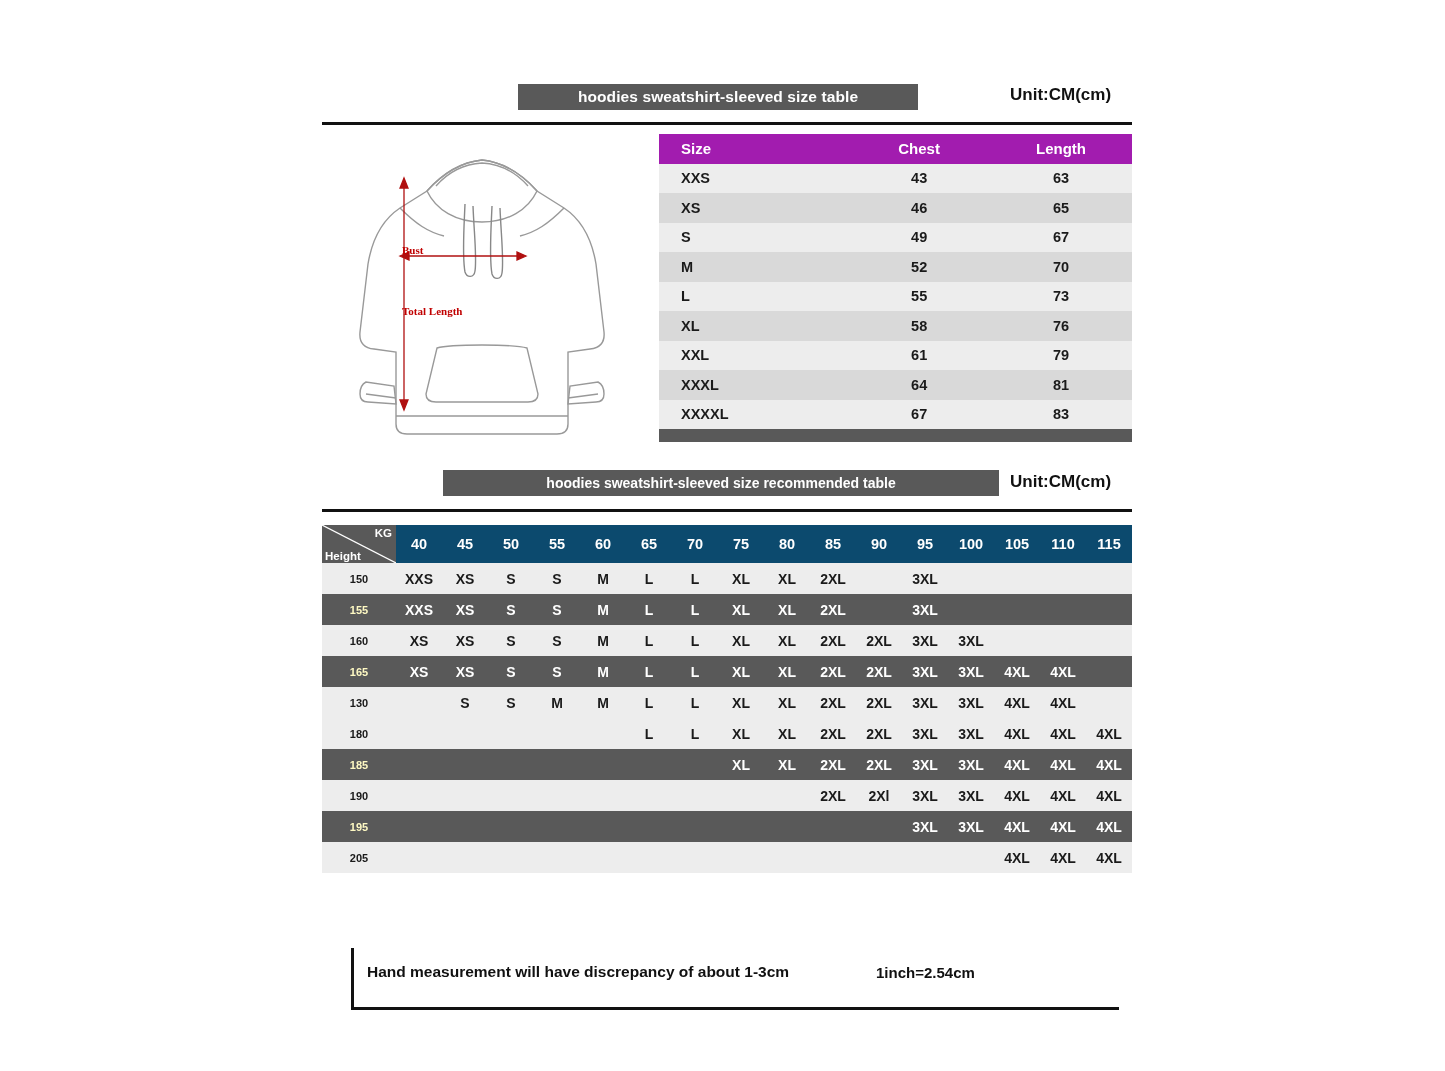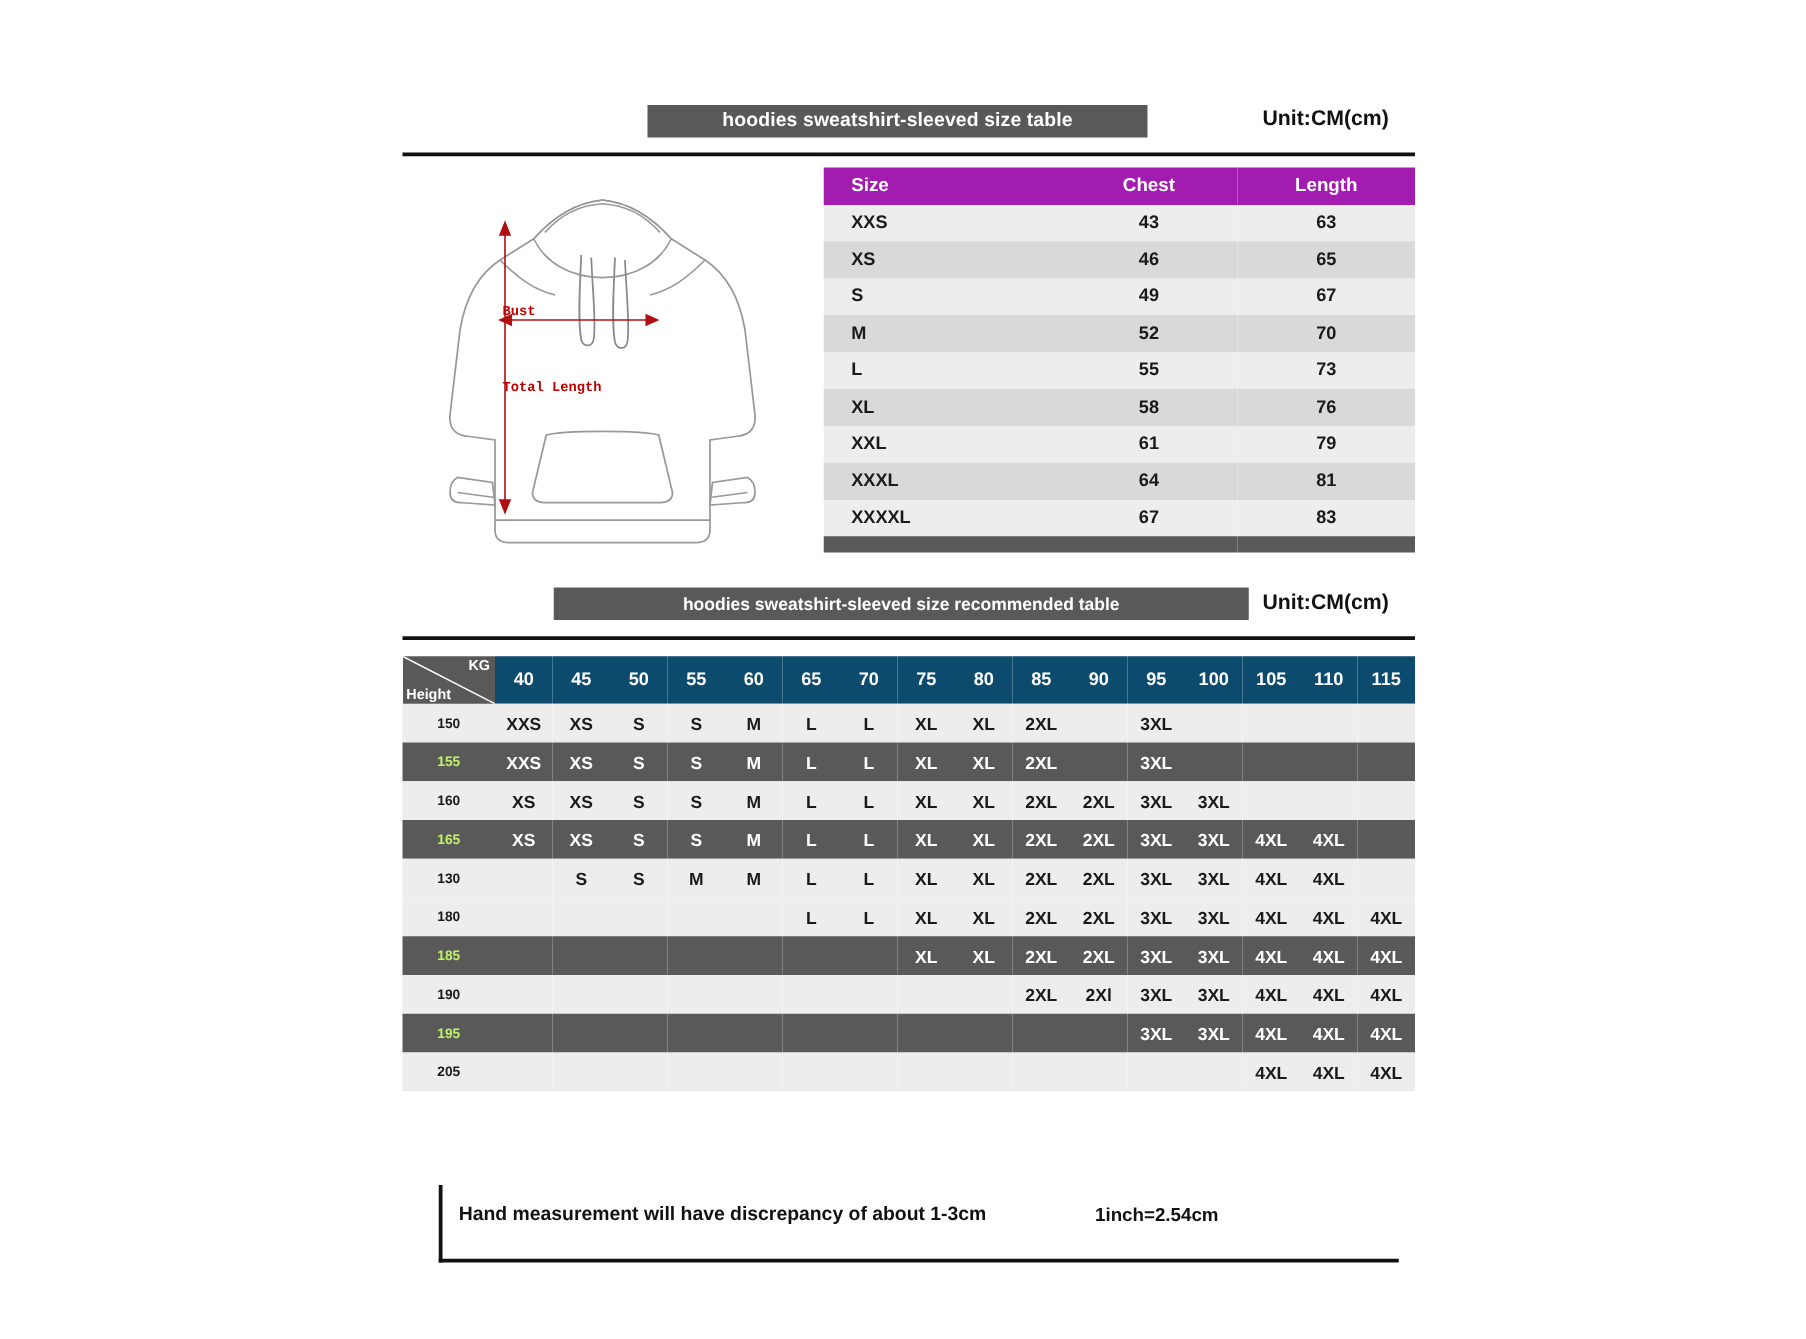--- a/index.html
+++ b/index.html
@@ -53,21 +53,21 @@
   .hoodie-wrap {
     position: absolute;
     left: 332px; top: 136px;
     width: 300px; height: 320px;
   }
   .lbl-bust, .lbl-total {
     position: absolute;
     color: #c00000;
     font-size: 11px;
     font-weight: bold;
-    font-family: Liberation Mono, monospace;
+    font-family: Liberation Serif, serif;
   }
   .lbl-bust { left: 70px; top: 108px; }
   .lbl-total { left: 70px; top: 169px; }
 
   
   .size-table {
     position: absolute;
     left: 659px; top: 134px;
     width: 473px;
     border-collapse: collapse;
@@ -169,21 +169,21 @@
     color: #fff;
     font-weight: bold;
   }
   .corner-inner svg {
     position: absolute;
     left: 0; top: 0;
   }
   .rec-table tbody tr.dark td { background: #595959; color: #ffffff; }
   .rec-table tbody tr.light td { background: #ededed; color: #1a1a1a; }
   .rec-table tbody td.hcell { font-size: 11px; }
-  .rec-table tbody tr.dark td.hcell { color: #bef264; }
+  .rec-table tbody tr.dark td.hcell { color: #fef9c3; }
   .rec-table tbody tr.light td.hcell { color: #1a1a1a; }
 
   
   .foot-left-rule {
     position: absolute;
     left: 351px; top: 948px;
     width: 3px; height: 62px;
     background: #111;
   }
   .foot-bottom-rule {

